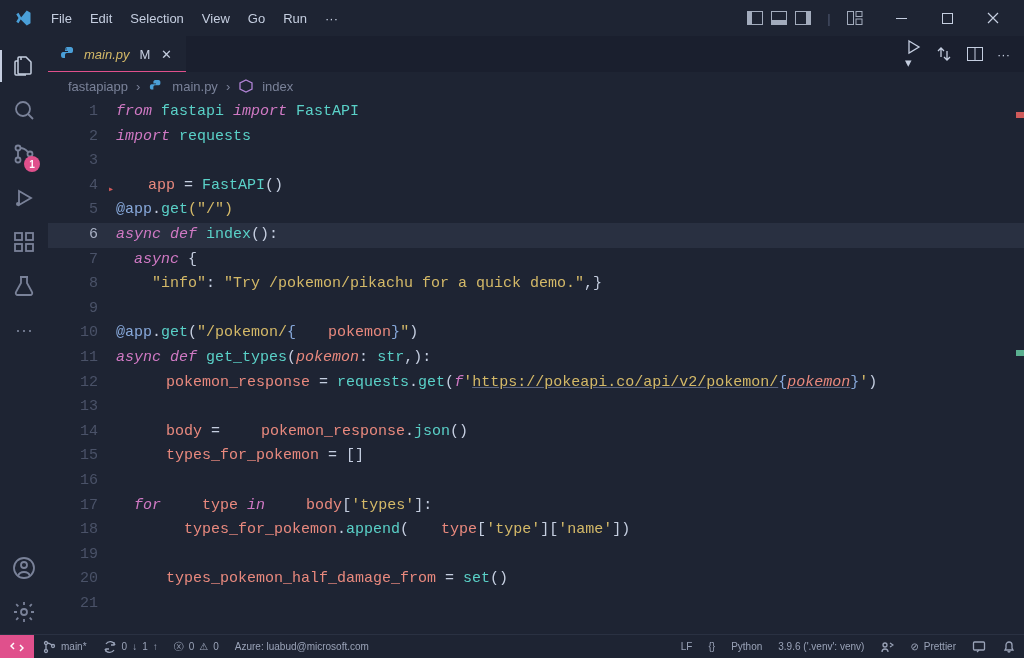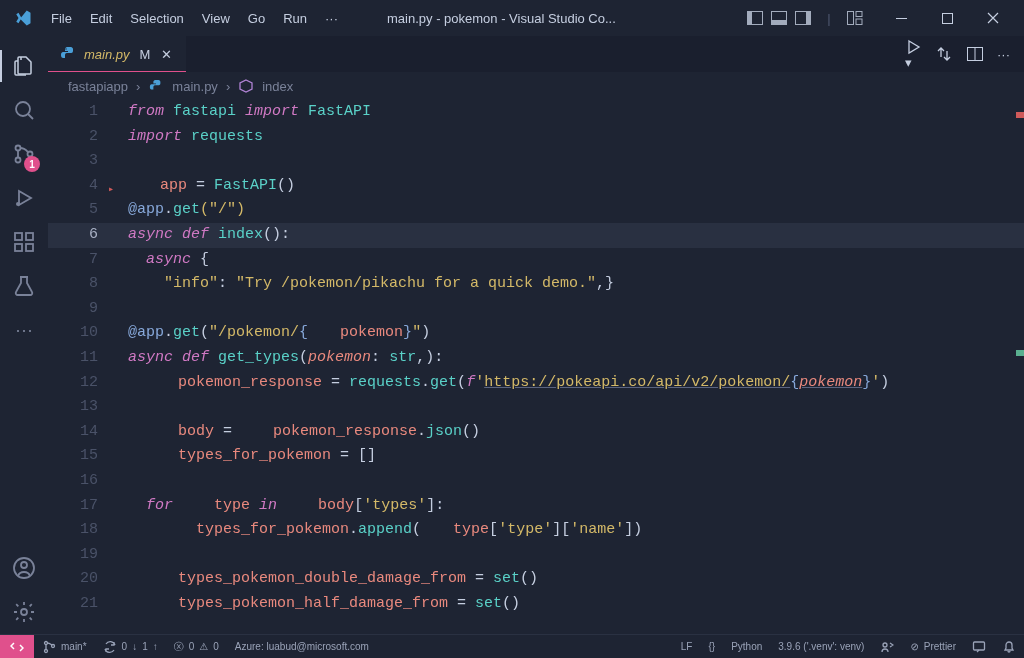--- a/index.html
+++ b/index.html
@@ -82,21 +82,20 @@
         <path fill="#4a9fd8" d="M17 2l5 3v14l-5 3-9-9 9-11zM3 7l3-2 4 7-4 7-3-2 3-5-3-5z"></path>
       </svg>
   </span>
   <span class="menu-item">File</span>
   <span class="menu-item">Edit</span>
   <span class="menu-item">Selection</span>
   <span class="menu-item">View</span>
   <span class="menu-item">Go</span>
   <span class="menu-item">Run</span>
   <span class="menu-item">···</span>
-  <span class="title-text">main.py - pokemon - Visual Studio Co...</span>
   <span class="spacer"></span>
   <div class="layout-icons">
     <span>
         <svg width="16" height="14" viewBox="0 0 16 14">
           <rect x="0.5" y="0.5" width="15" height="13" fill="none" stroke="#c5cee0"></rect>
           <rect x="1" y="1" width="4" height="12" fill="#c5cee0"></rect>
         </svg>
       </span>
     <span>
         <svg width="16" height="14" viewBox="0 0 16 14">
@@ -275,41 +274,40 @@
           <div class="ln">17</div>
             <div class="ln">18</div>
             <div class="ln">19</div>
             <div class="ln">20</div>
           <div class="ln">21</div>
           <span class="arrow-fold" style="top:78px;color:#d05a5a;">▸</span>
         </div>
         <div class="lines"></div>
       </div>
 
-      <div style="position:absolute;top:0;left:12px;right:0;">
+      <div style="position:absolute;top:0;left:0;right:0;">
 <div class="line"><span class="kw">from</span><span> </span><span class="mod">fastapi</span><span> </span><span class="kw">import</span><span> </span><span class="mod">FastAPI</span></div>
 <div class="line"><span class="kw">import</span><span> </span><span class="mod">requests</span></div>
 <div class="line"></div>
 <div class="line"><span class="var">app</span><span> = </span><span class="fn">FastAPI</span><span>()</span></div>
 <div class="line"><span class="dec">@app</span><span>.</span><span class="fn">get</span><span class="strlit">(</span><span class="strlit">"/"</span><span class="strlit">)</span></div>
 <div class="line"><span class="kw">async</span><span> </span><span class="kw">def</span><span> </span><span class="fn">index</span><span>():</span></div>
 <div class="line"><span>  </span><span class="kw">async</span><span> {</span></div>
 <div class="line"><span>    </span><span class="strlit">"info"</span><span>: </span><span class="strlit">"Try /pokemon/pikachu for a quick demo."</span><span>,}</span></div>
 <div class="line"></div>
 <div class="line"><span class="dec">@app</span><span>.</span><span class="fn">get</span><span>(</span><span class="strlit">"/pokemon/</span><span class="dec">{</span><span class="var">pokemon</span><span class="dec">}</span><span class="strlit">"</span><span>)</span></div>
 <div class="line"><span class="kw">async</span><span> </span><span class="kw">def</span><span> </span><span class="fn">get_types</span><span>(</span><span class="param">pokemon</span><span>: </span><span class="type">str</span><span>,</span><span>):</span></div>
 <div class="line"><span>  </span><span class="var">pokemon_response</span><span> = </span><span class="mod">requests</span><span>.</span><span class="fn">get</span><span>(</span><span class="kw">f</span><span class="strlit">'</span><span class="strlit url">https://pokeapi.co/api/v2/pokemon/</span><span class="dec">{</span><span class="param url">pokemon</span><span class="dec">}</span><span class="strlit">'</span><span>)</span></div>
 <div class="line"></div>
 <div class="line"><span>  </span><span class="var">body</span><span> = </span><span class="var">pokemon_response</span><span>.</span><span class="fn">json</span><span>()</span></div>
 <div class="line"><span>  </span><span class="var">types_for_pokemon</span><span> = []</span></div>
 <div class="line"></div>
 <div class="line"><span>  </span><span class="kw">for</span><span> </span><span class="var">type</span><span> </span><span class="kw">in</span><span> </span><span class="var">body</span><span>[</span><span class="strlit">'types'</span><span>]:</span></div>
 <div class="line"><span>    </span><span class="var">types_for_pokemon</span><span>.</span><span class="fn">append</span><span>(</span><span class="var">type</span><span>[</span><span class="strlit">'type'</span><span>][</span><span class="strlit">'name'</span><span>])</span></div>
 <div class="line"></div>
-<div class="line"><span>  </span><span class="var">types_pokemon_double_damage_from</span><span> = </span><span class="fn">set</span><span>()</span></div>
 <div class="line"><span>  </span><span class="var">types_pokemon_half_damage_from</span><span> = </span><span class="fn">set</span><span>()</span></div>
       </div>
     </div>
   </div>
 </div>
 
 <div class="statusbar">
   <div class="remote">
       <svg width="14" height="14" viewBox="0 0 14 14" fill="none" stroke="#fff" stroke-width="1.5">
         <path d="M4 3L1 6l3 3M10 5l3 3-3 3"></path>

